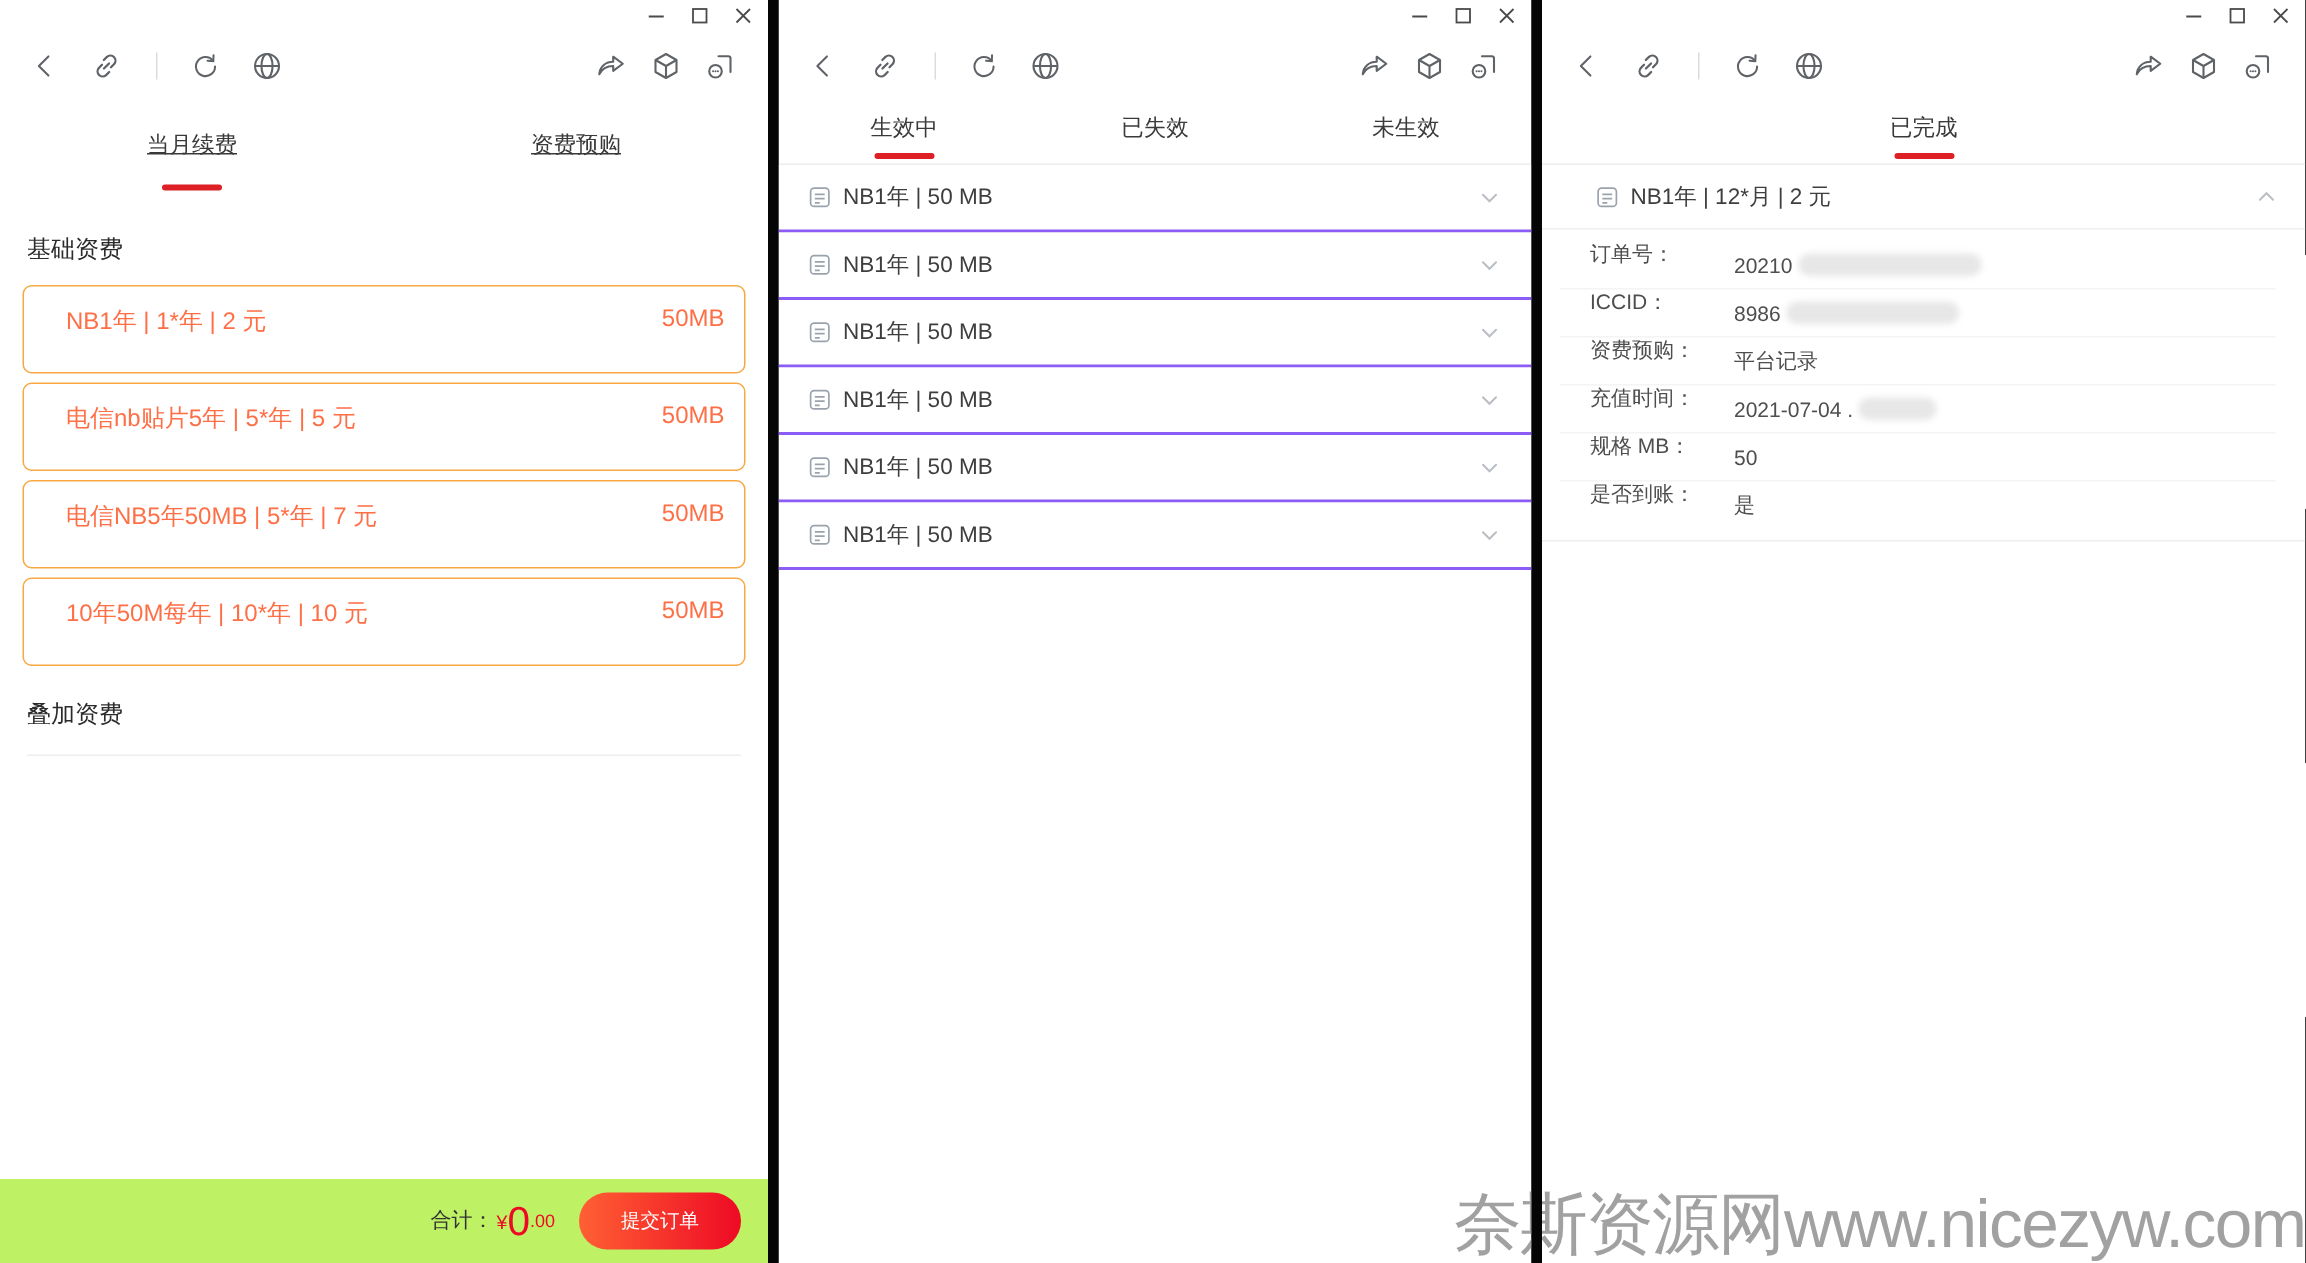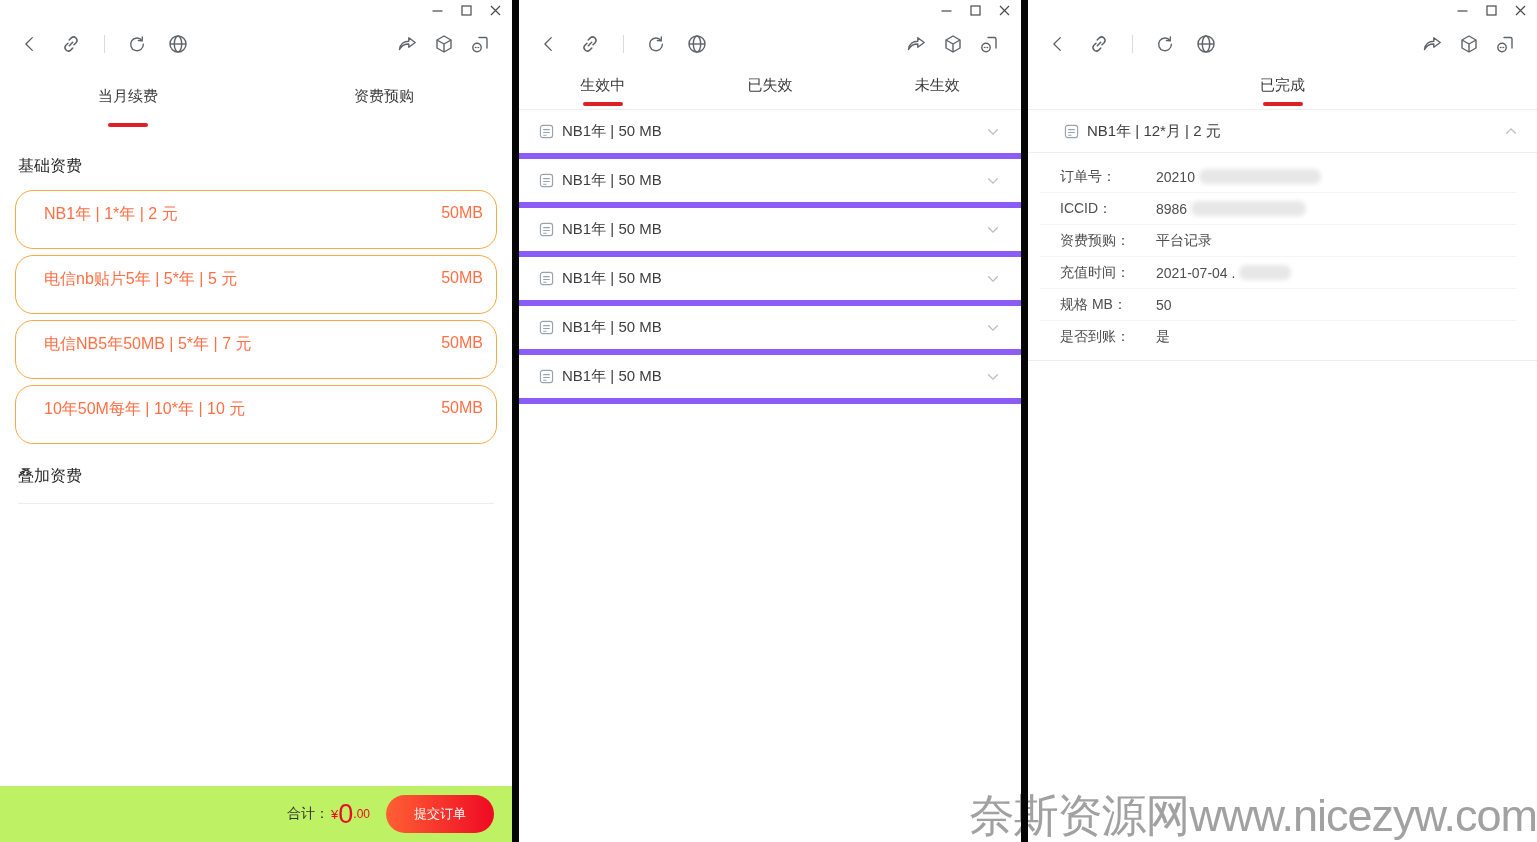--- a/index.html
+++ b/index.html
@@ -24,29 +24,29 @@
   .toolbar{height:36px;margin-top:6px;display:flex;justify-content:space-between;align-items:center;padding:0 20px;}
   .toolbar-left{display:flex;gap:20px;align-items:center;}
   .toolbar-right{display:flex;gap:15px;align-items:center;}
   .tbtn{display:inline-flex;align-items:center;justify-content:center;}
   .vdiv{width:1px;height:18px;background:#dcdcdc;margin:0 2px;}
 
   
   .tabbar{display:flex;position:relative;}
   .tabbar.bordered{border-bottom:1px solid #ececec;}
   .tab{flex:1;text-align:center;position:relative;font-size:15px;color:#3a3a3a;padding:14px 0 14px;cursor:pointer;}
-  .tabbar.tall .tab{padding:25px 0 28px;}
+  .tabbar.tall .tab{padding:25px 0 28px;text-decoration:underline;}
   .underline{position:absolute;left:50%;transform:translateX(-50%);bottom:3px;width:40px;height:4px;background:#dd1f26;border-radius:2px;}
   .tabbar.tall .underline{bottom:7px;}
 
   
   .section-title{font-size:16px;color:#2b2b2b;margin:22px 18px 13px;}
   .plan-card{
     margin:0 15px 6px;height:59px;box-sizing:border-box;
-    border:1px solid #f8a843;border-radius:18px;
+    border:1px solid #f8a843;border-radius:6px;
     display:flex;justify-content:space-between;align-items:flex-start;
     padding:13px 13px 0 28px;font-size:16px;color:#ff6f46;cursor:pointer;background:#fff;
   }
   .addon-divider{border-top:1px solid #ededed;margin:16px 18px 0;}
   .footer{
     position:absolute;bottom:0;left:0;right:0;height:56px;background:#bef264;
     display:flex;align-items:center;justify-content:flex-end;padding:0 18px;
   }
   .total-label{font-size:14px;color:#333;}
   .cur{color:#ee0a24;font-size:13px;margin-left:2px;}
@@ -54,34 +54,34 @@
   .amt-dec{color:#ee0a24;font-size:12px;}
   .submit-btn{
     margin-left:16px;width:108px;height:38px;border-radius:19px;border:none;
     background:linear-gradient(to right,#ff6034,#ee0a24);color:#fff;font-size:13px;cursor:pointer;
     font-family:inherit;
   }
 
   
   .list-row{
     height:43px;display:flex;align-items:center;gap:8px;padding:0 20px;
-    border-bottom:6px solid #8b5cf6;font-size:15px;color:#3e3e3e;cursor:pointer;background:#fff;
+    border-bottom:2px solid #8b5cf6;font-size:15px;color:#3e3e3e;cursor:pointer;background:#fff;
   }
   .list-row .chev{margin-left:auto;display:inline-flex;}
   .doc{display:inline-flex;}
 
   
   .detail-head{
     height:42px;display:flex;align-items:center;gap:8px;padding:0 18px 0 36px;
     border-bottom:1px solid #efefef;font-size:15px;color:#3e3e3e;cursor:pointer;
   }
   .detail-head .chev{margin-left:auto;display:inline-flex;}
   .details{padding-top:8px;}
   .drow{
-    display:flex;align-items:center;height:32px;box-sizing:border-box;
+    display:flex;height:32px;box-sizing:border-box;
     margin:0 20px 0 12px;padding-left:20px;border-bottom:1px solid #f4f4f4;
     font-size:14px;color:#4e4e4e;
   }
   .drow.last{border-bottom:none;}
   .drow .lbl{width:96px;flex:none;}
   .drow .val{display:flex;align-items:center;}
   .redact{display:inline-block;height:15px;background:#e7e7e7;border-radius:7px;filter:blur(2px);margin-left:4px;}
   .redact.r1{width:122px;}
   .redact.r2{width:115px;}
   .redact.r3{width:52px;}

